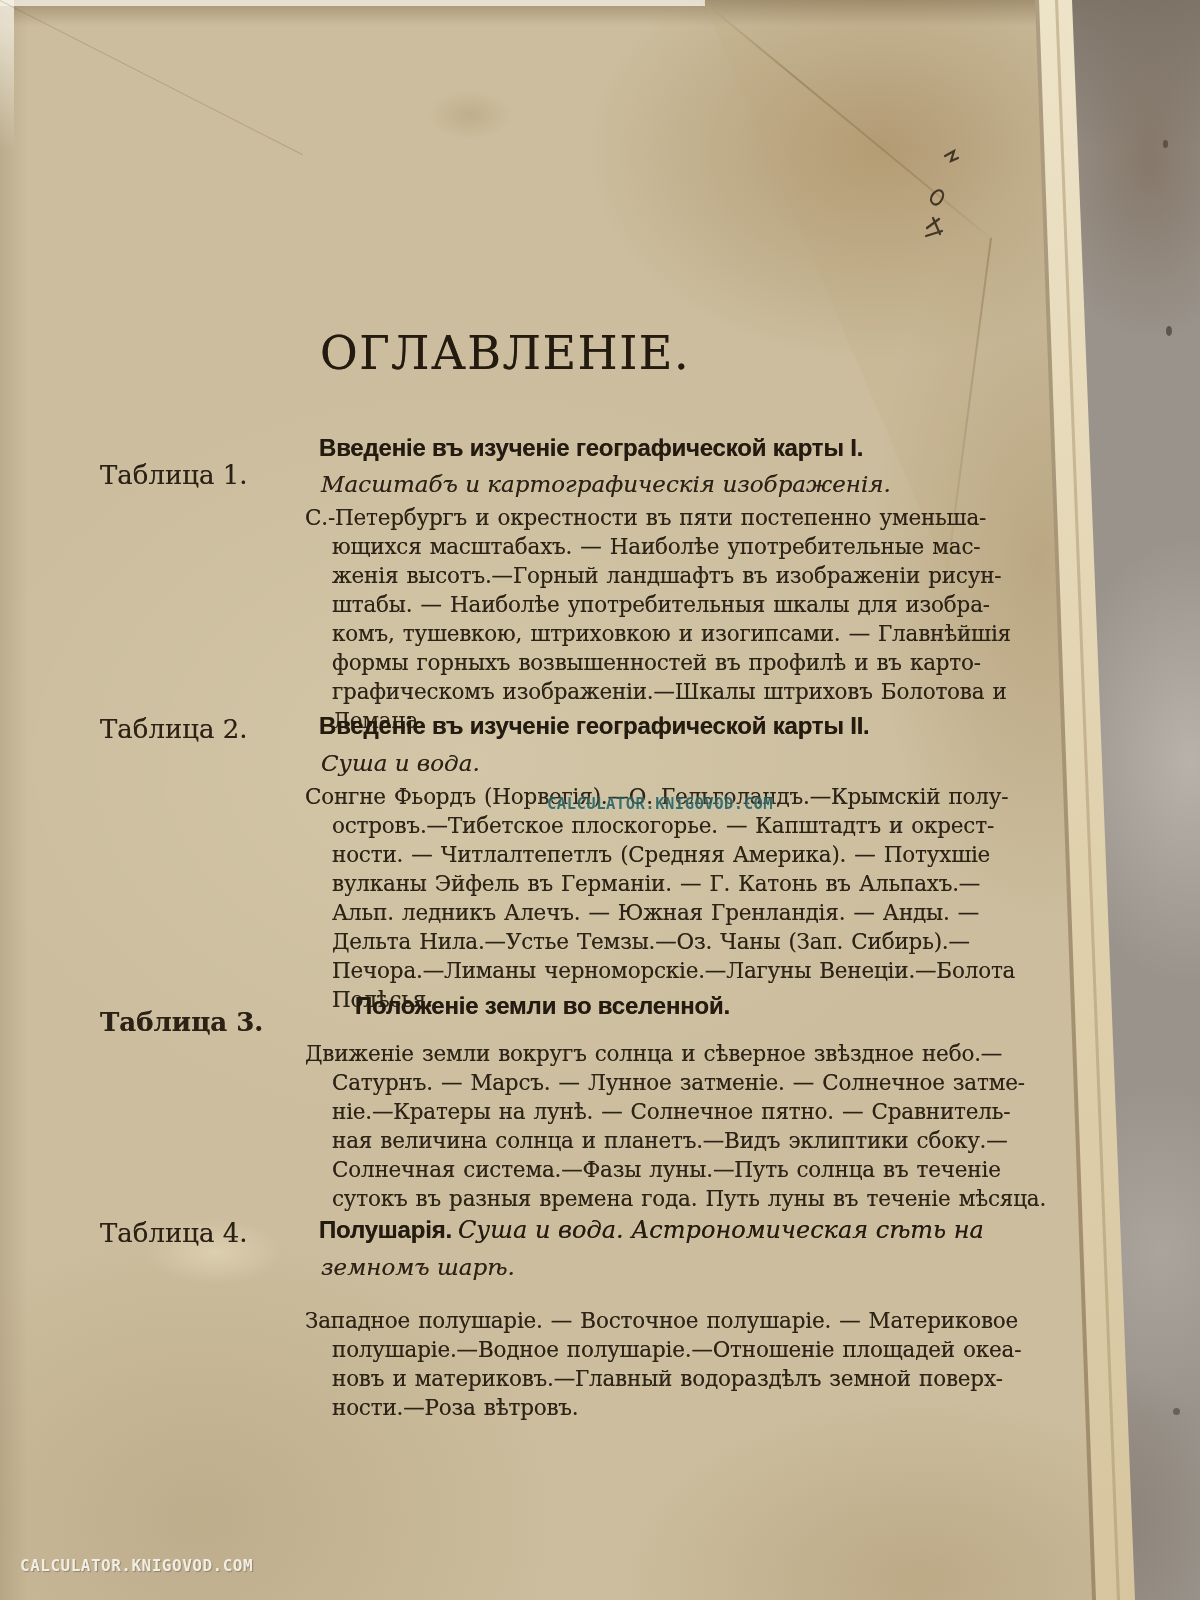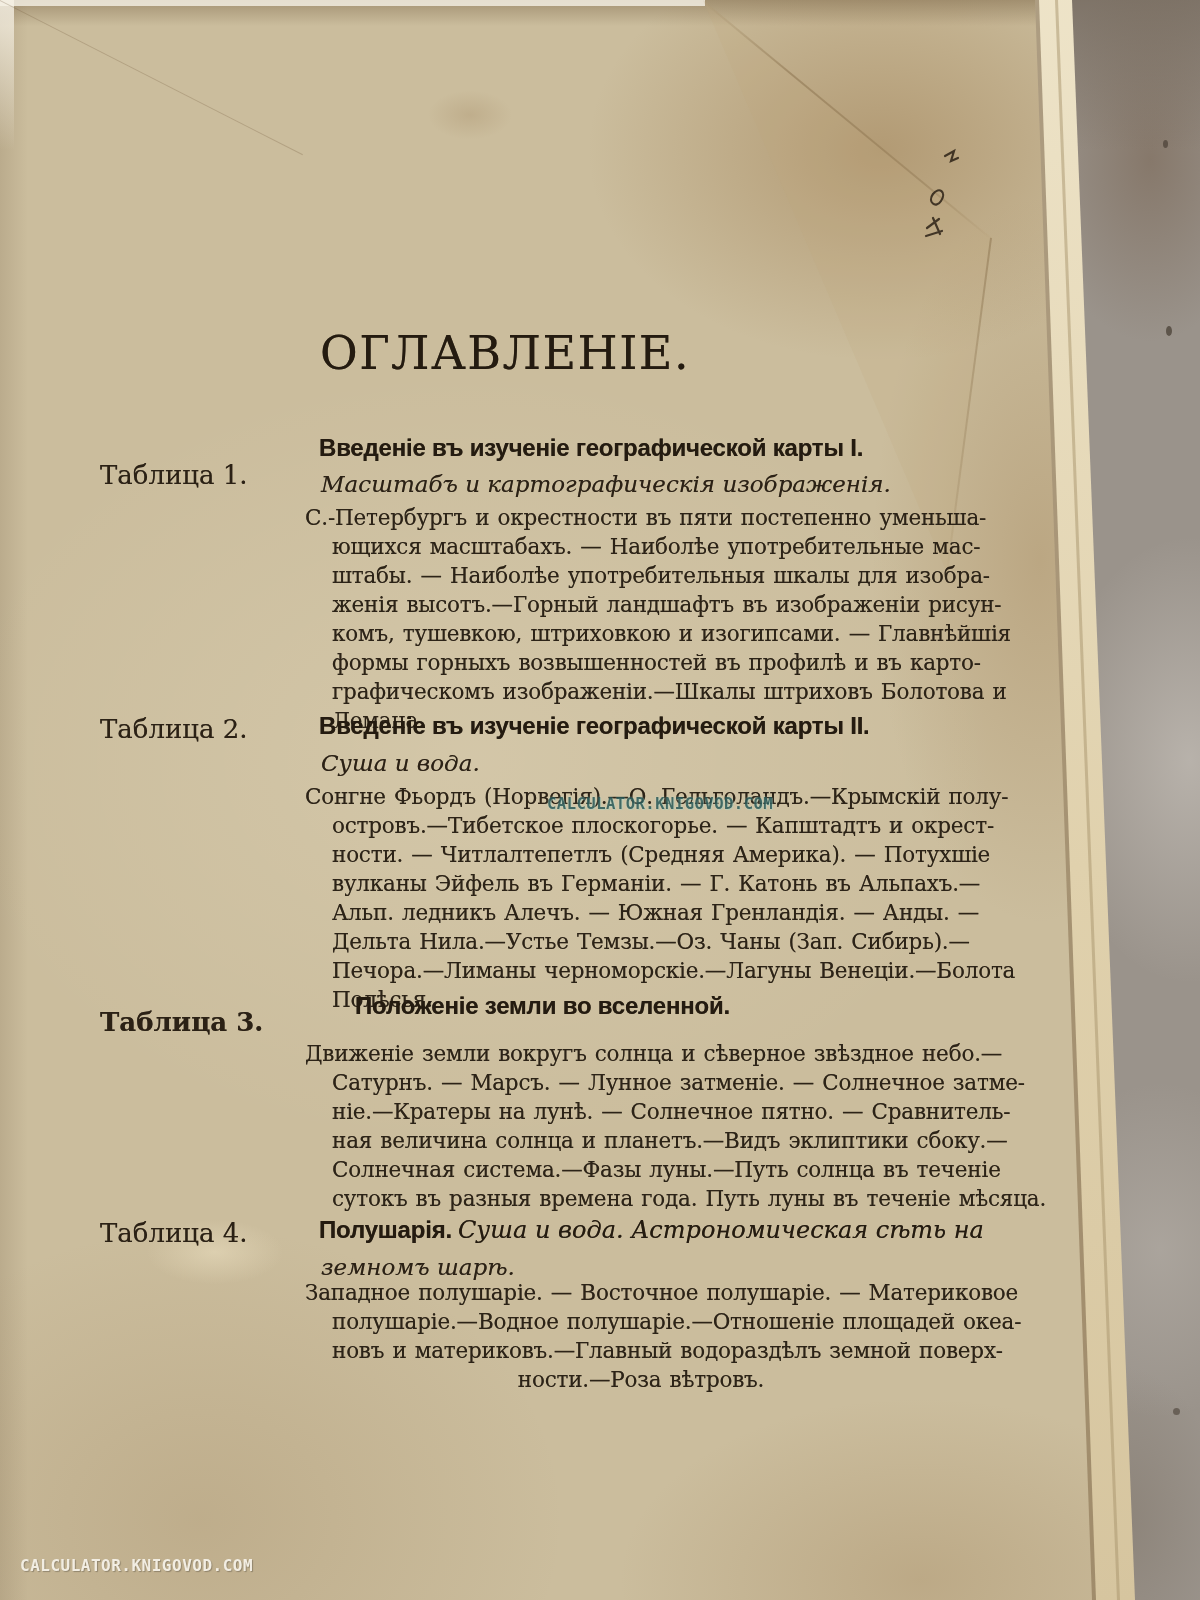--- a/index.html
+++ b/index.html
@@ -79,21 +79,21 @@
   .t-body .line.first{padding-left:0;}
   .t-sub .line{height:29px;line-height:29px;white-space:nowrap;}
 
   #page-title{position:absolute;left:300px;top:326px;width:410px;text-align:center;
     font-family:"DejaVu Serif",serif;font-size:46px;letter-spacing:1.5px;color:#241b10;
     white-space:nowrap;text-shadow:0 0 .5px rgba(36,27,16,.7);}
 
   #e1-label{top:436px;margin-top:24px;} #e1-heading{top:434px;} #e1-sub{top:470px;} #e1-body{top:503px;}
   #e2-label{top:714px;} #e2-heading{top:712px;} #e2-sub{top:749px;} #e2-body{top:782px;}
   #e3-label{top:1007px;font-weight:bold;} #e3-heading{top:992px;margin-left:36px;} #e3-body{top:1039px;}
-  #e4-label{top:1218px;} #e4-heading{top:1216px;} #e4-sub{top:1253px;} #e4-body{top:1278px;text-align:center;}
+  #e4-label{top:1218px;} #e4-heading{top:1216px;} #e4-sub{top:1253px;} #e4-body{top:1306px;}
 
   
   .wm{position:absolute;font-family:"DejaVu Sans Mono",monospace;font-weight:bold;letter-spacing:.5px;}
   #wm-center{left:547px;top:795px;font-size:15.5px;color:rgba(22,68,68,.75);
     text-shadow:0 0 2px rgba(200,240,230,.55), 1px 1px 0 rgba(150,200,190,.35);}
   #wm-bottom{left:20px;top:1556px;font-size:16px;color:#f2ede2;
     text-shadow:1px 1px 1px rgba(0,0,0,.25);}
 </style>
 </head>
 <body>
@@ -130,22 +130,22 @@
     <div class="t-label" id="e1-label">Таблица 1.</div>
     <div class="t-heading" id="e1-heading">
       <span>Введеніе въ изученіе географической карты I.</span>
     </div>
     <div class="t-sub" id="e1-sub">
         <div class="line first">Масштабъ и картографическія изображенія.</div>
       </div>
     <div class="t-body" id="e1-body">
         <div class="line first">С.-Петербургъ и окрестности въ пяти постепенно уменьша-</div>
         <div class="line">ющихся масштабахъ. — Наиболѣе употребительные мас-</div>
+        <div class="line">женія высотъ.—Горный ландшафтъ въ изображеніи рисун-</div>
         <div class="line">штабы. — Наиболѣе употребительныя шкалы для изобра-</div>
-        <div class="line">женія высотъ.—Горный ландшафтъ въ изображеніи рисун-</div>
         <div class="line">комъ, тушевкою, штриховкою и изогипсами. — Главнѣйшія</div>
         <div class="line">формы горныхъ возвышенностей въ профилѣ и въ карто-</div>
         <div class="line">графическомъ изображеніи.—Шкалы штриховъ Болотова и</div>
         <div class="line">Лемана.</div>
       </div>
 
     <div class="t-label" id="e2-label">Таблица 2.</div>
     <div class="t-heading" id="e2-heading">
       <span>Введеніе въ изученіе географической карты II.</span>
     </div>

